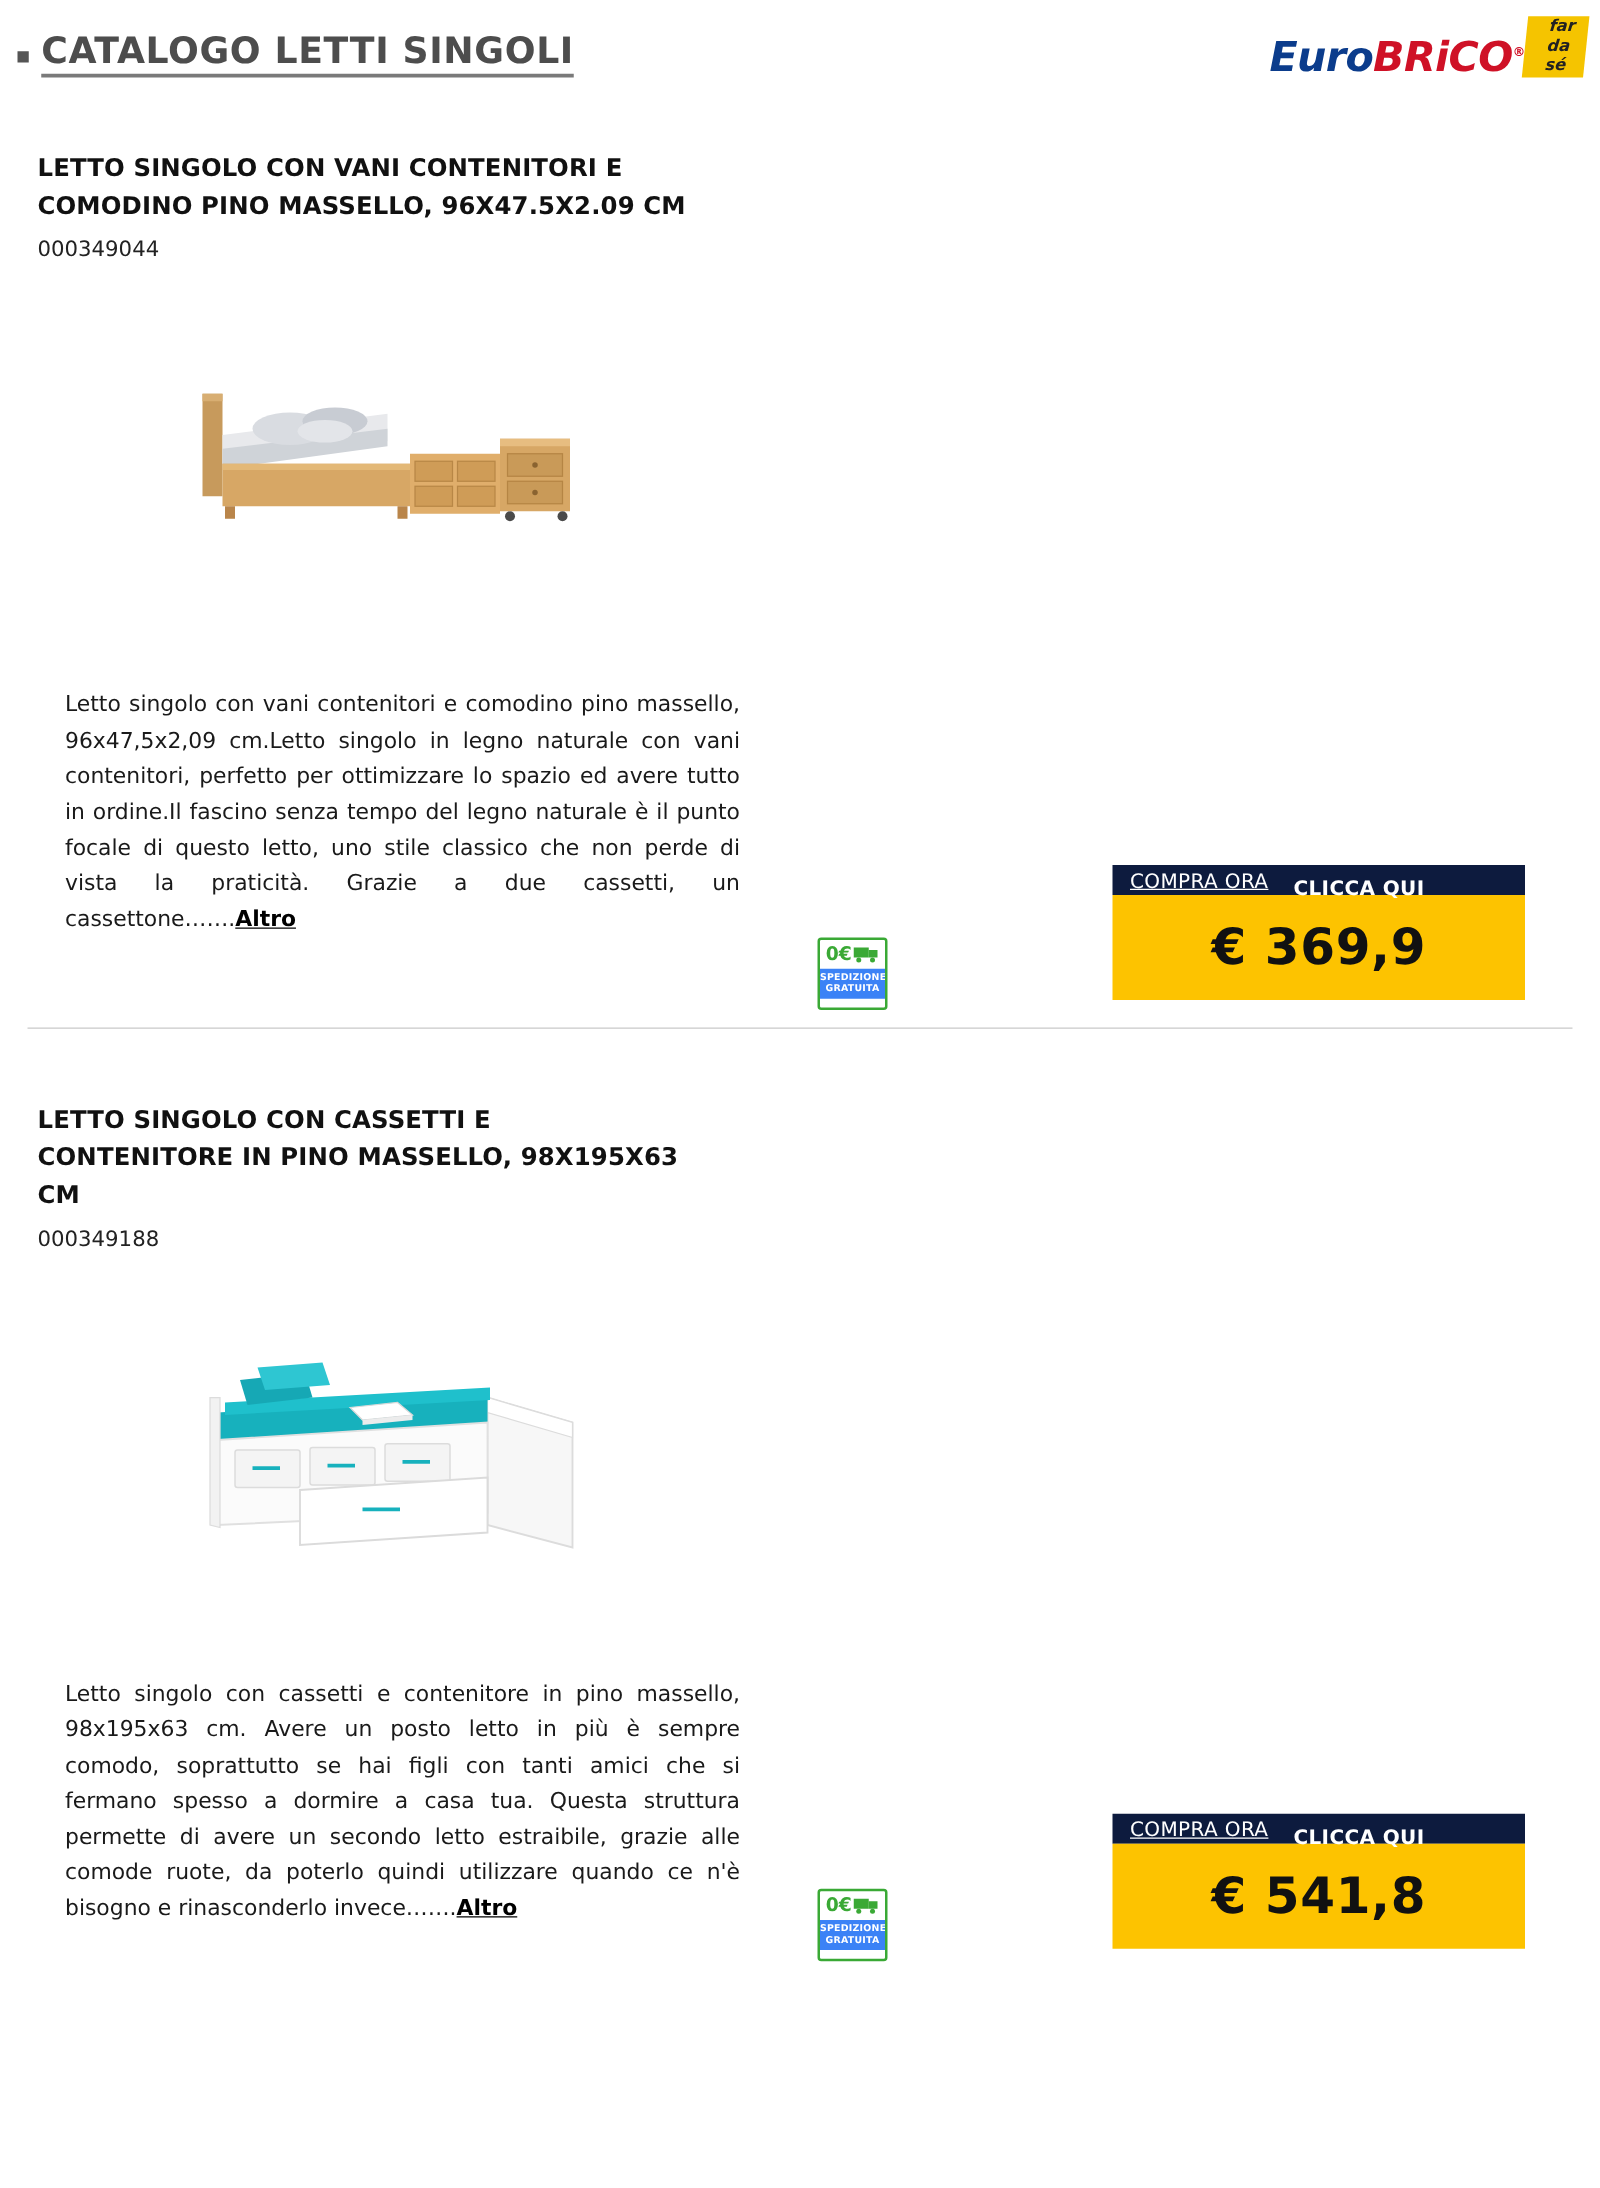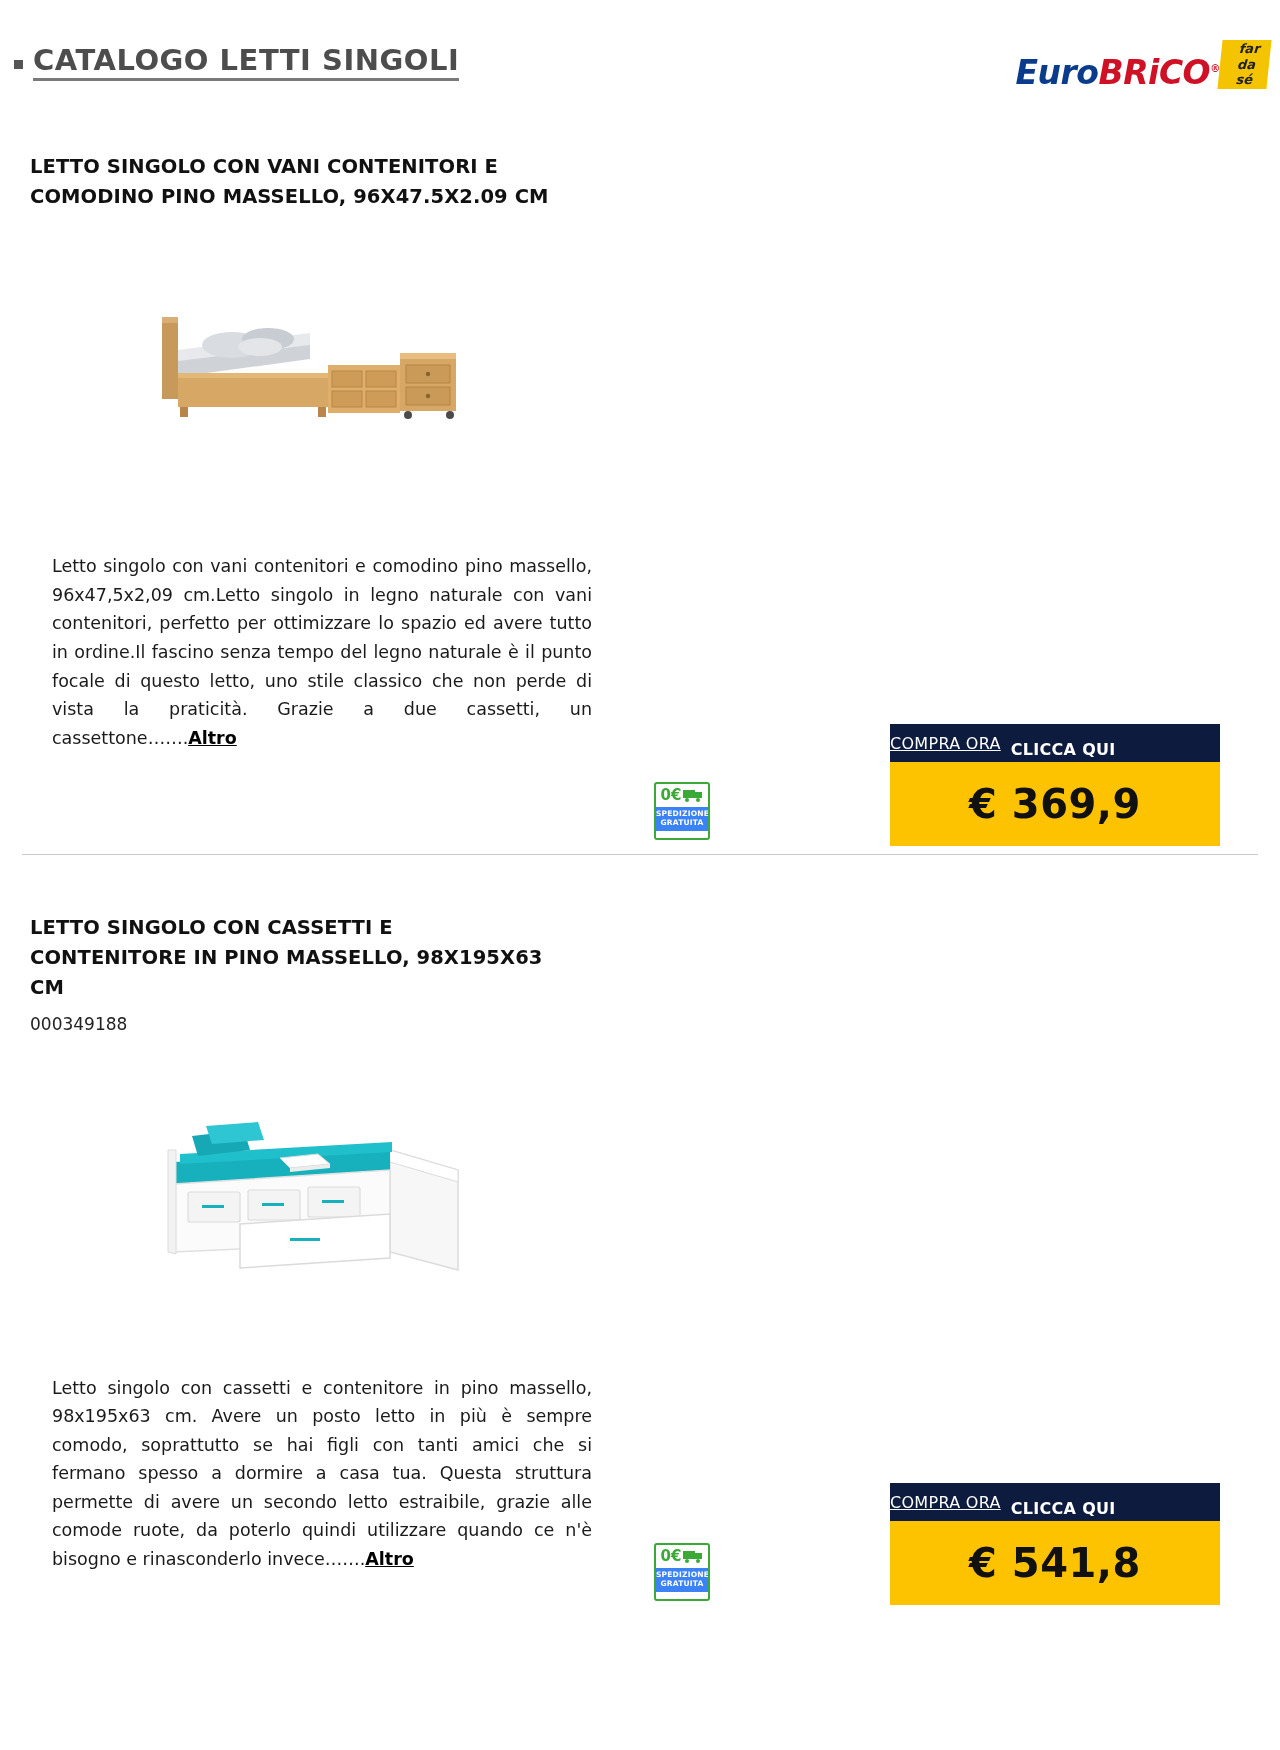--- a/index.html
+++ b/index.html
@@ -17,25 +17,24 @@
   }
   .page {
     width: 1280px;
     position: relative;
   }
 
   
   .header {
     height: 62px;
     display: flex;
-    align-items: center;
+    align-items: flex-end;
     justify-content: space-between;
     padding: 0 22px 0 14px;
     position: relative;
-    margin-top: 32px;
   }
   .header-left {
     display: flex;
     align-items: center;
     gap: 10px;
   }
   .bullet-square {
     width: 9px;
     height: 9px;
     background: #555;
@@ -214,24 +213,25 @@
   }
 
   
   .price-block {
     position: absolute;
     width: 330px;
   }
   .price-head {
     background: #0d1b3e;
     color: #ffffff;
-    height: 38px;
+    height: 24px;
     display: flex;
     align-items: center;
-    gap: 10px;
+    gap: 20px;
+    padding-left: 14px;
     font-size: 16px;
     font-weight: bold;
   }
   .compra-ora {
     text-decoration: underline;
     font-weight: normal;
     letter-spacing: 0.3px;
   }
   .clicca-qui {
     font-weight: bold;
@@ -276,20 +276,21 @@
       </div>
       <div class="logo-sub">far da sé</div>
     </div>
   </div>
 
   <div class="product">
     <div class="product-inner">
 
       <div class="col-left">
         <div class="prod-title">LETTO SINGOLO CON VANI CONTENITORI E COMODINO PINO MASSELLO, 96X47.5X2.09 CM</div>
+        <div class="prod-code">000349044</div>
 
         <div class="prod-image-box">
           <svg class="bed1" viewBox="0 0 320 150" xmlns="http://www.w3.org/2000/svg">
 
             <rect x="2" y="22" width="16" height="82" fill="#c79a5c"></rect>
             <rect x="2" y="22" width="16" height="6" fill="#d8ae72"></rect>
 
             <path d="M18 55 L150 38 L150 60 L18 78 Z" fill="#e8e9ec"></path>
             <path d="M18 66 L150 50 L150 64 L18 82 Z" fill="#cfd3d8"></path>
 

